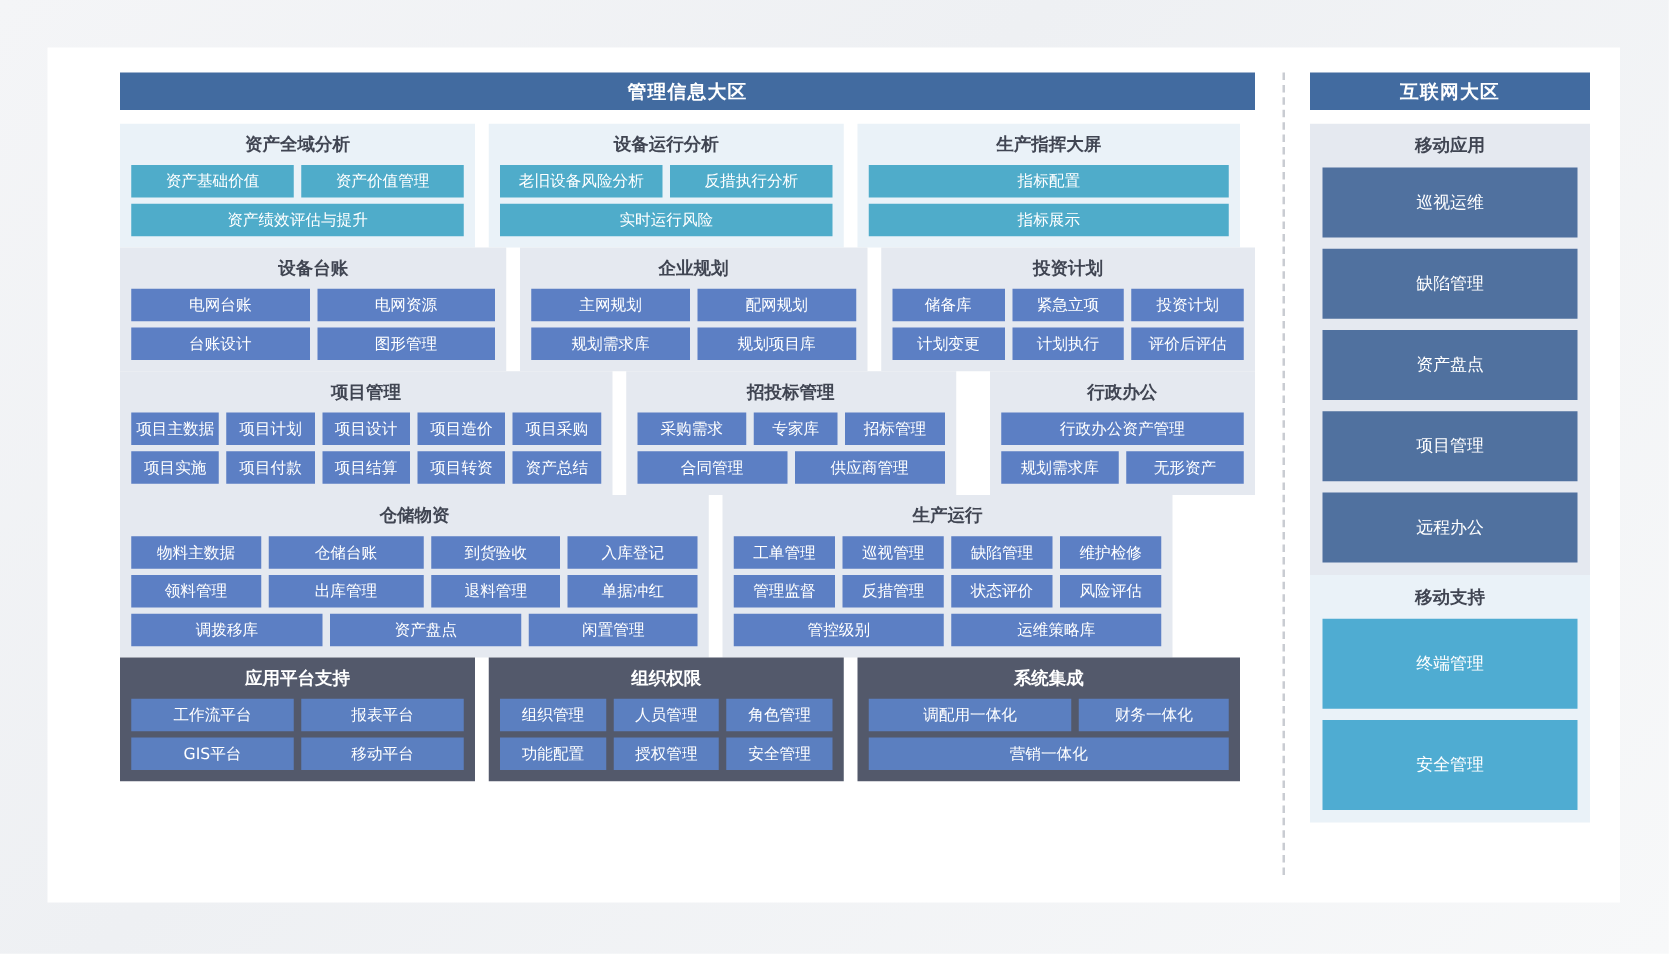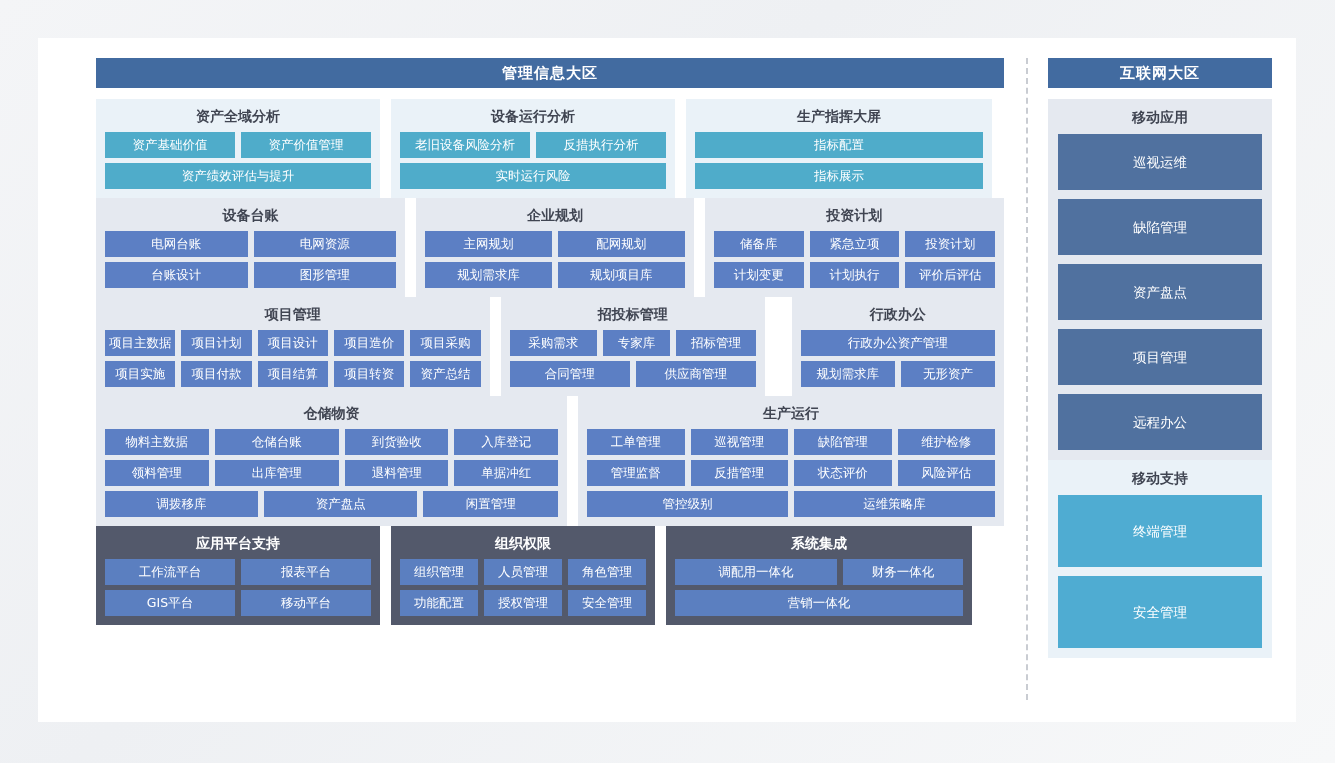--- a/index.html
+++ b/index.html
@@ -252,21 +252,21 @@
               <div class="tile t-blue" style="flex-grow: 1.2;">出库管理</div>
               <div class="tile t-blue" style="flex-grow: 1;">退料管理</div>
               <div class="tile t-blue" style="flex-grow: 1;">单据冲红</div>
             </div>
             <div class="tilerow">
               <div class="tile t-blue" style="flex-grow: 1;">调拨移库</div>
               <div class="tile t-blue" style="flex-grow: 1;">资产盘点</div>
               <div class="tile t-blue" style="flex-grow: 0.88;">闲置管理</div>
             </div>
           </div>
-          <div class="card blue" style="width: 426px;">
+          <div class="card blue" style="width: 360px;">
             <div class="card-title">生产运行</div>
             <div class="tilerow">
               <div class="tile t-blue">工单管理</div>
               <div class="tile t-blue">巡视管理</div>
               <div class="tile t-blue">缺陷管理</div>
               <div class="tile t-blue">维护检修</div>
             </div>
             <div class="tilerow">
               <div class="tile t-blue">管理监督</div>
               <div class="tile t-blue">反措管理</div>
@@ -284,21 +284,21 @@
             <div class="card-title">应用平台支持</div>
             <div class="tilerow">
               <div class="tile t-blue2">工作流平台</div>
               <div class="tile t-blue2">报表平台</div>
             </div>
             <div class="tilerow">
               <div class="tile t-blue2">GIS平台</div>
               <div class="tile t-blue2">移动平台</div>
             </div>
           </div>
-          <div class="card dark" style="width: 264px;">
+          <div class="card dark" style="width: 284px;">
             <div class="card-title">组织权限</div>
             <div class="tilerow">
               <div class="tile t-blue2">组织管理</div>
               <div class="tile t-blue2">人员管理</div>
               <div class="tile t-blue2">角色管理</div>
             </div>
             <div class="tilerow">
               <div class="tile t-blue2">功能配置</div>
               <div class="tile t-blue2">授权管理</div>
               <div class="tile t-blue2">安全管理</div>

